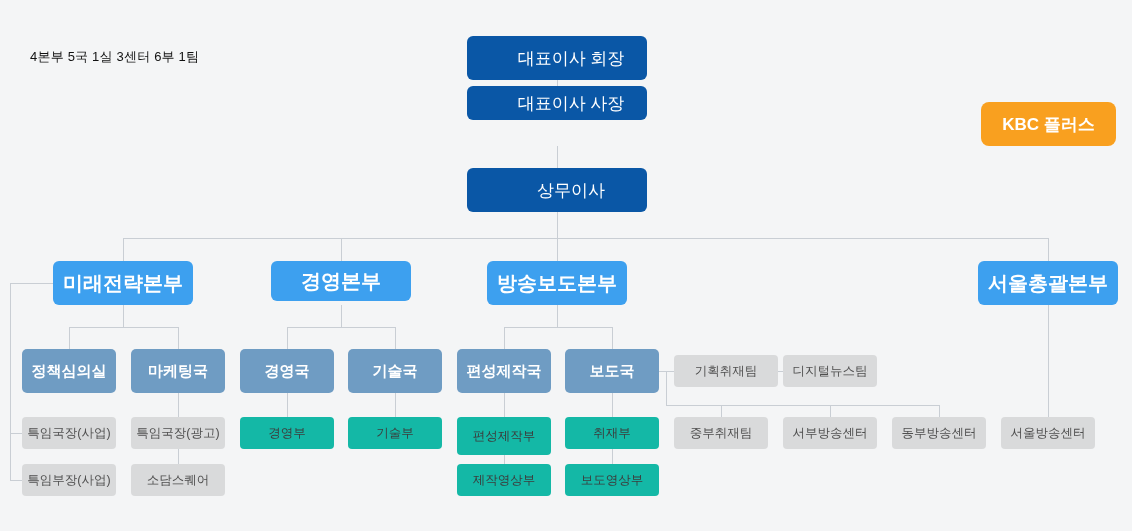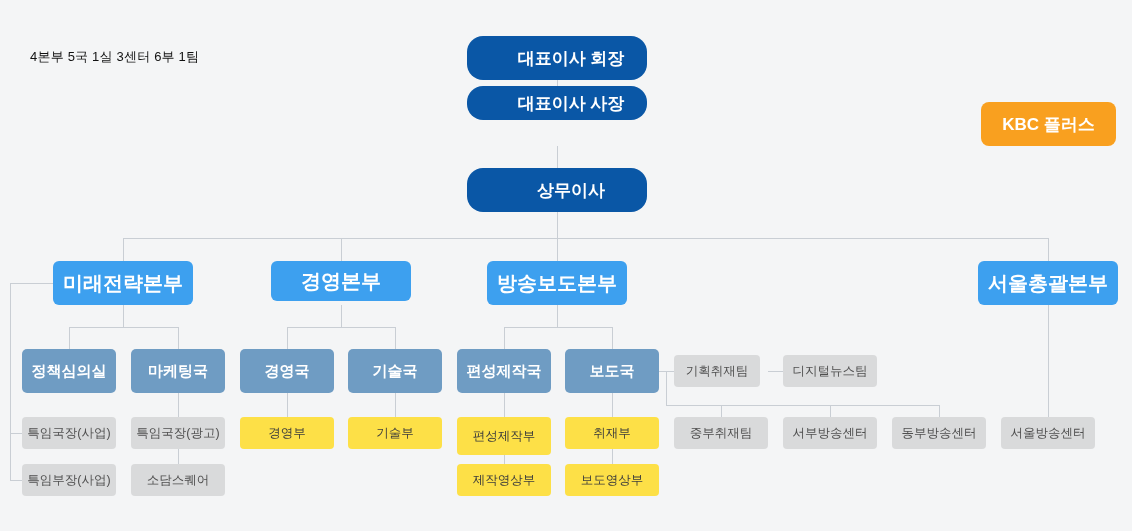--- a/index.html
+++ b/index.html
@@ -23,23 +23,23 @@
     display: flex;
     align-items: center;
     justify-content: center;
     text-align: center;
     box-sizing: border-box;
     white-space: nowrap;
   }
   .exec {
     background: #0a57a6;
     color: #ffffff;
-    font-weight: 700;
+    font-weight: 400;
     font-size: 17px;
-    border-radius: 16px;
+    border-radius: 6px;
     padding-left: 28px;
   }
   .orange {
     background: #f9a01f;
     color: #ffffff;
     font-weight: 700;
     font-size: 17px;
     border-radius: 8px;
     cursor: pointer;
   }
@@ -51,21 +51,21 @@
     border-radius: 6px;
   }
   .bureau {
     background: #6f9cc3;
     color: #ffffff;
     font-weight: 700;
     font-size: 15px;
     border-radius: 5px;
   }
   .pale {
-    background: #fde047;
+    background: #14b8a6;
     color: #3c3c3c;
     font-size: 12.5px;
     border-radius: 4px;
   }
   .gray {
     background: #d9dadb;
     color: #4f4f4f;
     font-size: 12.5px;
     border-radius: 4px;
   }
@@ -114,21 +114,21 @@
   <div class="node division" style="left:487px;top:261px;width:140px;height:44px">방송보도본부</div>
   <div class="node division" style="left:978px;top:261px;width:140px;height:44px">서울총괄본부</div>
 
   <div class="node bureau" style="left:22px;top:349px;width:94px;height:44px">정책심의실</div>
   <div class="node bureau" style="left:131px;top:349px;width:94px;height:44px">마케팅국</div>
   <div class="node bureau" style="left:240px;top:349px;width:94px;height:44px">경영국</div>
   <div class="node bureau" style="left:348px;top:349px;width:94px;height:44px">기술국</div>
   <div class="node bureau" style="left:457px;top:349px;width:94px;height:44px">편성제작국</div>
   <div class="node bureau" style="left:565px;top:349px;width:94px;height:44px">보도국</div>
 
-  <div class="node gray" style="left:674px;top:355px;width:86px;height:32px">기획취재팀</div>
+  <div class="node gray" style="left:674px;top:355px;width:104px;height:32px">기획취재팀</div>
   <div class="node gray" style="left:783px;top:355px;width:94px;height:32px">디지털뉴스팀</div>
 
   <div class="node pale" style="left:240px;top:417px;width:94px;height:32px">경영부</div>
   <div class="node pale" style="left:348px;top:417px;width:94px;height:32px">기술부</div>
   <div class="node pale" style="left:457px;top:417px;width:94px;height:38px">편성제작부</div>
   <div class="node pale" style="left:565px;top:417px;width:94px;height:32px">취재부</div>
   <div class="node pale" style="left:457px;top:464px;width:94px;height:32px">제작영상부</div>
   <div class="node pale" style="left:565px;top:464px;width:94px;height:32px">보도영상부</div>
 
   <div class="node gray" style="left:22px;top:417px;width:94px;height:32px">특임국장(사업)</div>

